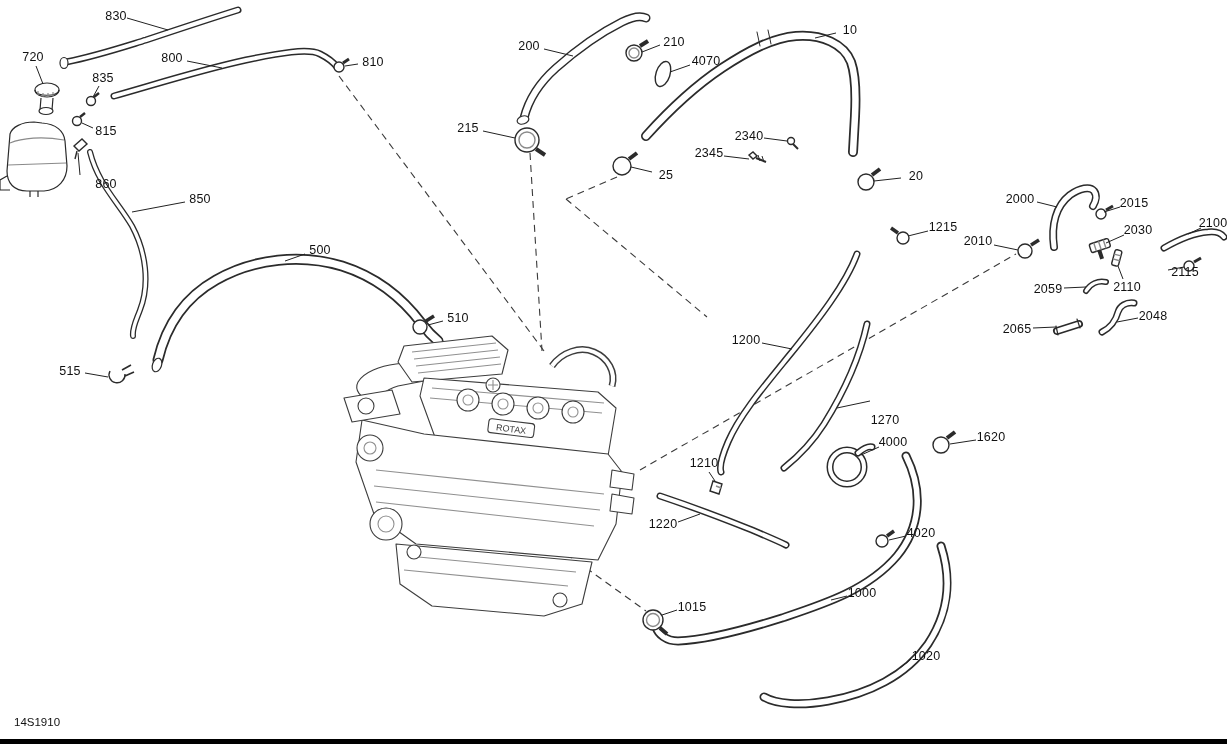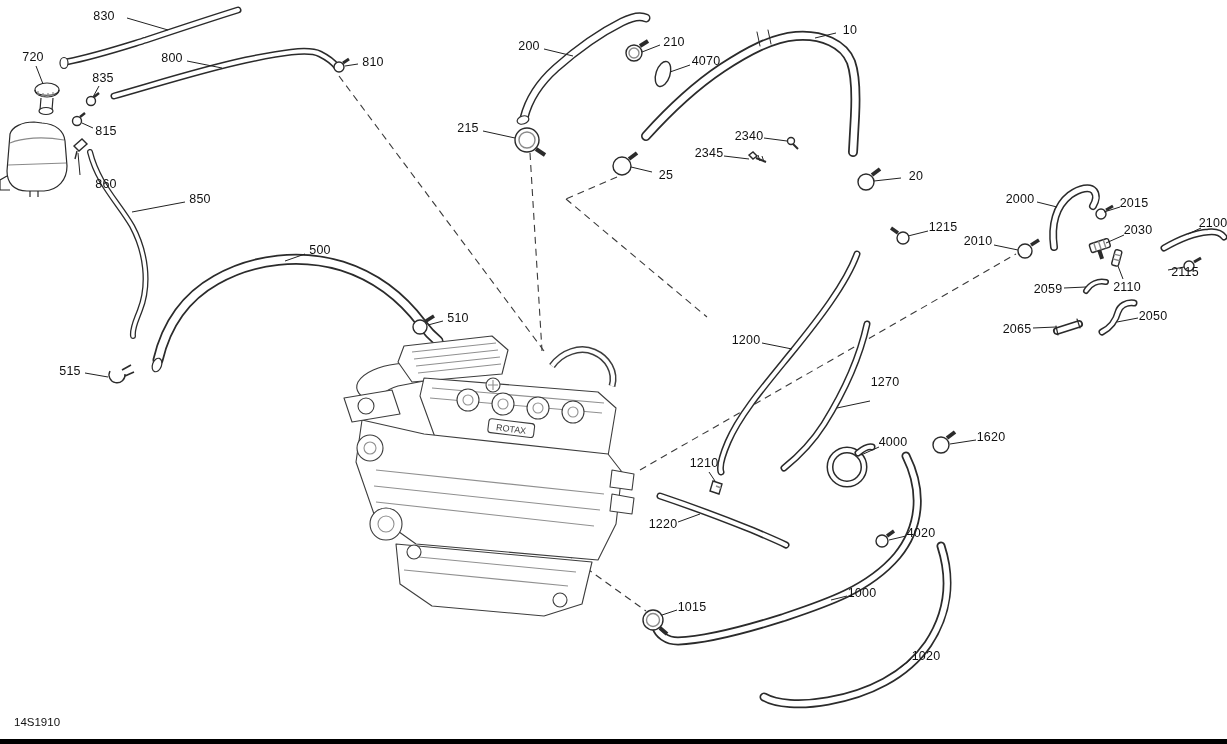--- a/index.html
+++ b/index.html
@@ -333,21 +333,21 @@
         <line x1="709" y1="472" x2="715" y2="481"></line>
         <line x1="678" y1="522" x2="700" y2="514"></line>
         <line x1="906" y1="536" x2="889" y2="540"></line>
         <line x1="677" y1="610" x2="662" y2="615"></line>
         <line x1="847" y1="596" x2="831" y2="600"></line>
         <line x1="911" y1="659" x2="900" y2="668"></line>
       </g>
 </svg>
 
 <div id="callout-layer">
-      <div class="callout" style="left: 104px; top: 16px;">830</div>
+      <div class="callout" style="left: 116px; top: 16px;">830</div>
       <div class="callout" style="left: 33px; top: 57px;">720</div>
       <div class="callout" style="left: 103px; top: 78px;">835</div>
       <div class="callout" style="left: 172px; top: 58px;">800</div>
       <div class="callout" style="left: 373px; top: 62px;">810</div>
       <div class="callout" style="left: 106px; top: 131px;">815</div>
       <div class="callout" style="left: 80px; top: 184px; margin-left: 26px;">860</div>
       <div class="callout" style="left: 200px; top: 199px;">850</div>
       <div class="callout" style="left: 529px; top: 46px;">200</div>
       <div class="callout" style="left: 674px; top: 42px;">210</div>
       <div class="callout" style="left: 706px; top: 61px;">4070</div>
@@ -360,25 +360,25 @@
       <div class="callout" style="left: 1020px; top: 199px;">2000</div>
       <div class="callout" style="left: 1134px; top: 203px;">2015</div>
       <div class="callout" style="left: 1213px; top: 223px;">2100</div>
       <div class="callout" style="left: 1138px; top: 230px;">2030</div>
       <div class="callout" style="left: 943px; top: 227px;">1215</div>
       <div class="callout" style="left: 978px; top: 241px;">2010</div>
       <div class="callout" style="left: 1153px; top: 272px; margin-left: 32px;">2115</div>
       <div class="callout" style="left: 1048px; top: 289px;">2059</div>
       <div class="callout" style="left: 1127px; top: 287px;">2110</div>
       <div class="callout" style="left: 1017px; top: 329px;">2065</div>
-      <div class="callout" style="left: 1153px; top: 316px;">2050</div>
+      <div class="callout" style="left: 1153px; top: 316px;">2048</div>
       <div class="callout" style="left: 320px; top: 250px;">500</div>
       <div class="callout" style="left: 458px; top: 318px;">510</div>
       <div class="callout" style="left: 746px; top: 340px;">1200</div>
-      <div class="callout" style="left: 885px; top: 382px;">1270</div>
+      <div class="callout" style="left: 885px; top: 420px;">1270</div>
       <div class="callout" style="left: 70px; top: 371px;">515</div>
       <div class="callout" style="left: 893px; top: 442px;">4000</div>
       <div class="callout" style="left: 991px; top: 437px;">1620</div>
       <div class="callout" style="left: 704px; top: 463px;">1210</div>
       <div class="callout" style="left: 663px; top: 524px;">1220</div>
       <div class="callout" style="left: 921px; top: 533px;">4020</div>
       <div class="callout" style="left: 692px; top: 607px;">1015</div>
       <div class="callout" style="left: 862px; top: 593px;">1000</div>
       <div class="callout" style="left: 926px; top: 656px;">1020</div>
     </div>

